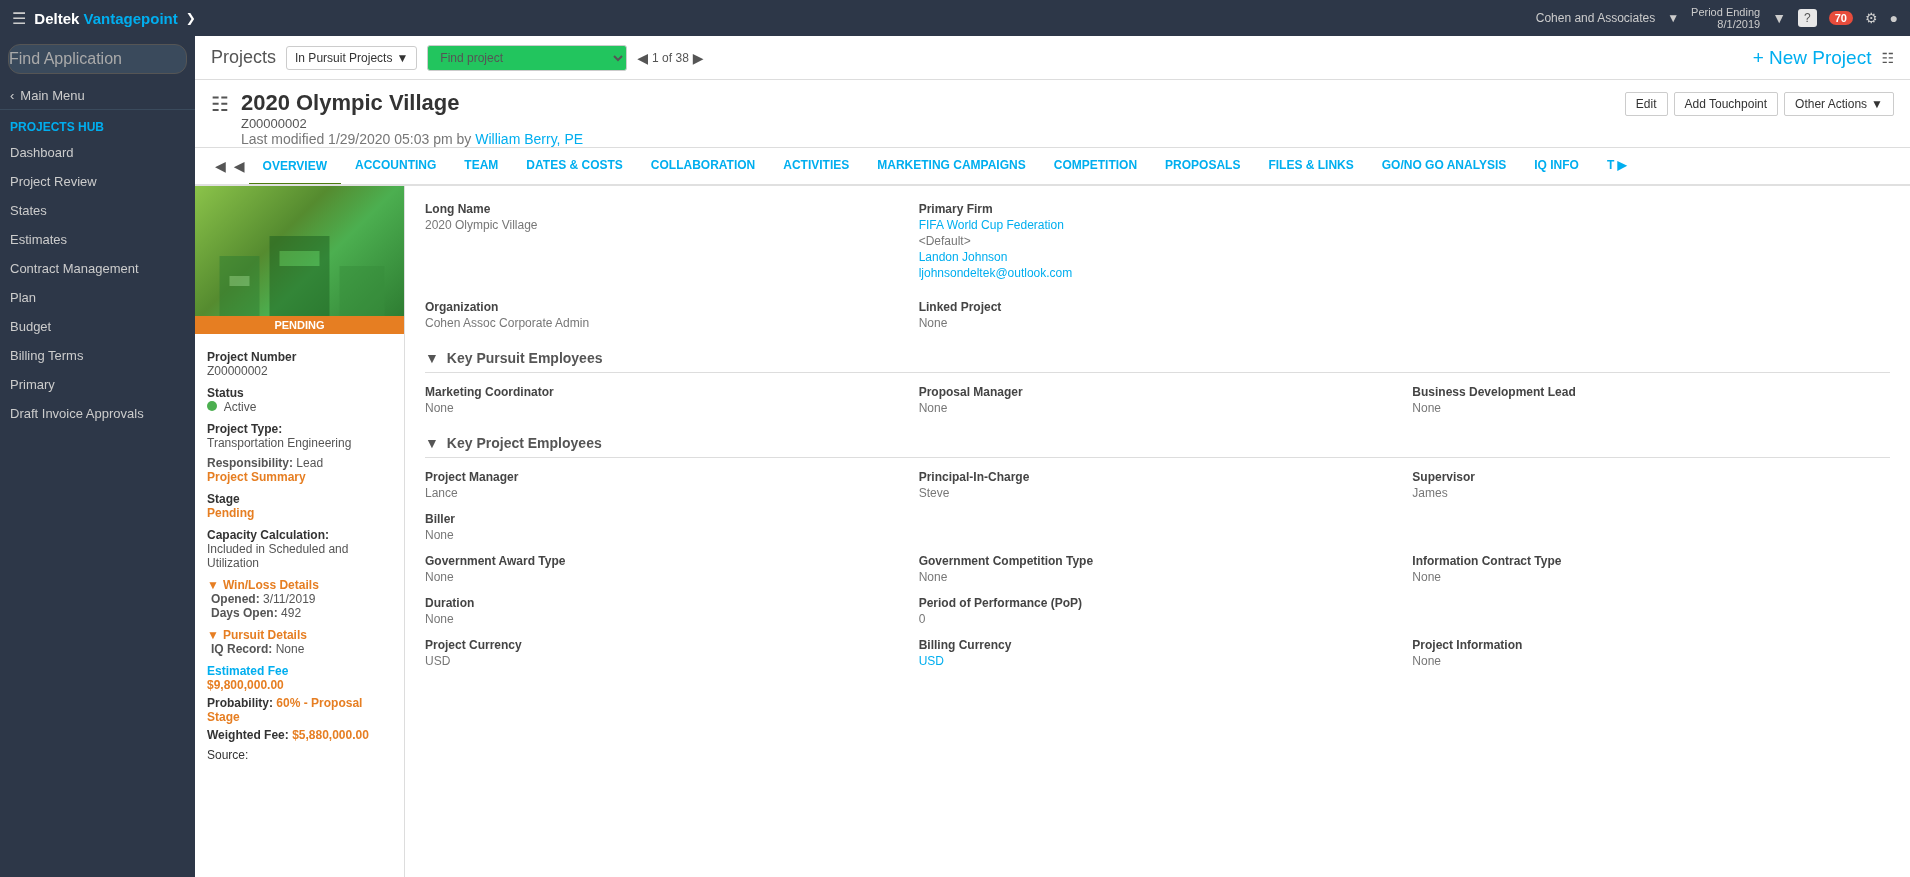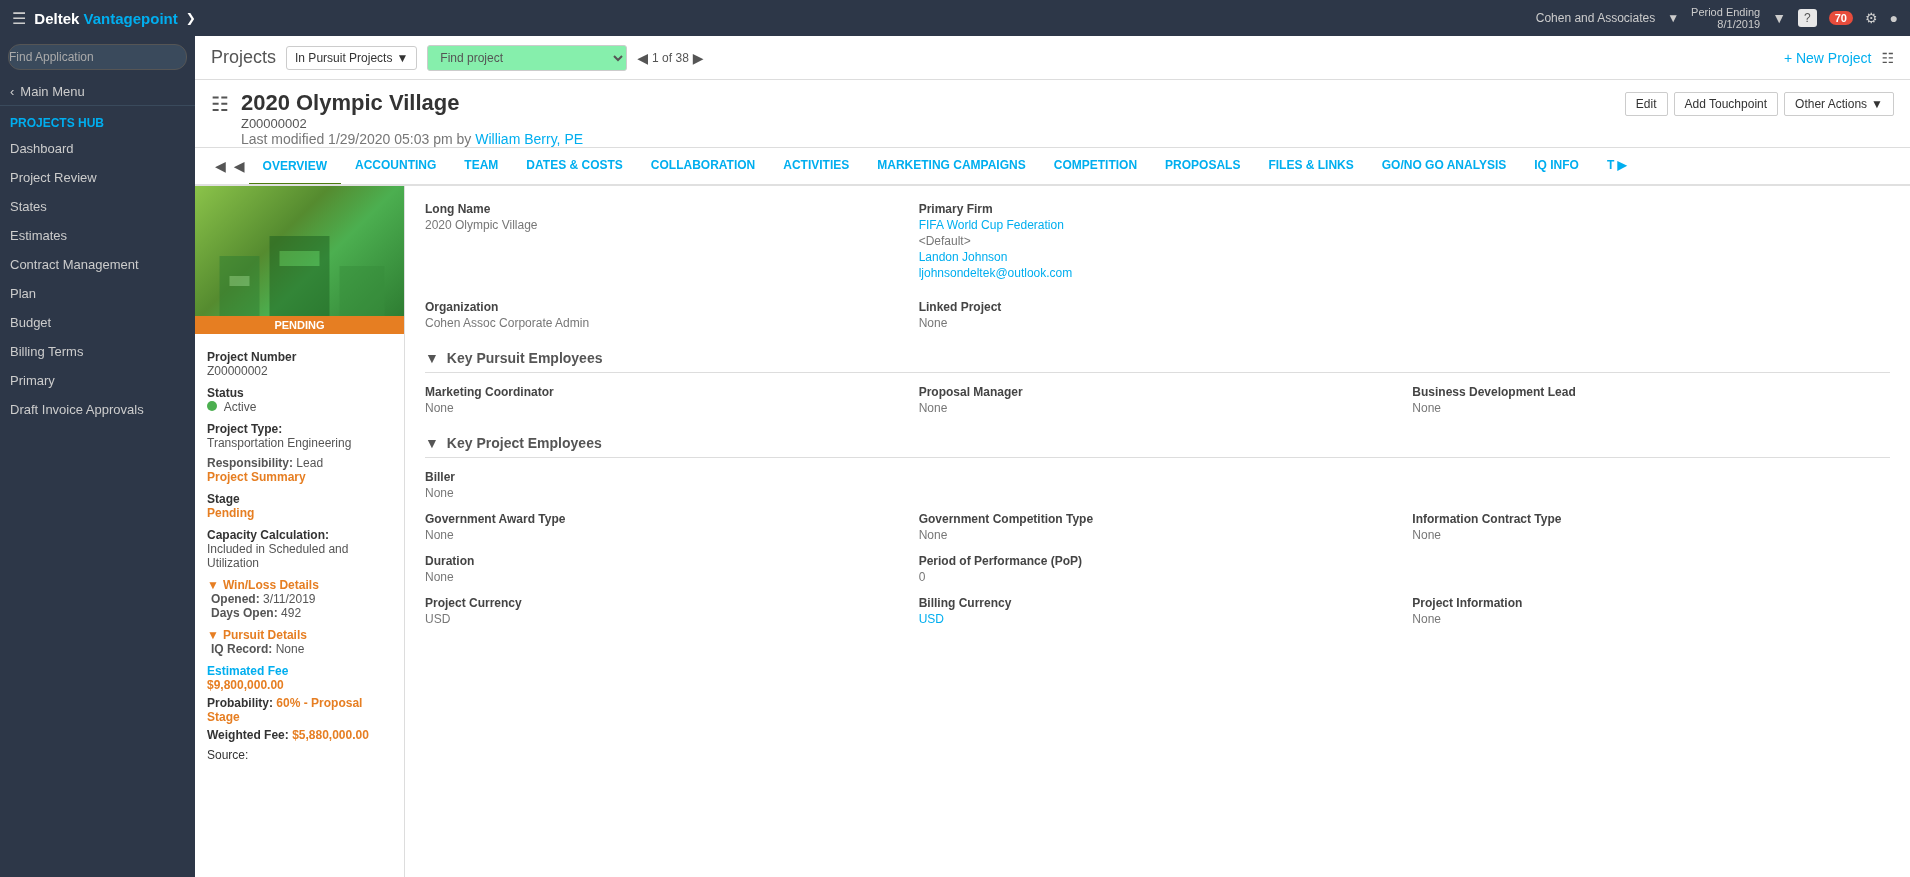--- a/index.html
+++ b/index.html
@@ -26,21 +26,21 @@
     .layout { display: flex; margin-top: 36px; height: calc(100vh - 36px); }
 
     
     .sidebar {
       width: 195px; min-width: 195px; background: #2d3748; color: #fff;
       display: flex; flex-direction: column; overflow-y: auto;
     }
     .sidebar-search { padding: 8px; }
     .sidebar-search input {
       width: 100%; padding: 5px 0; border: 1px solid #555; background: #3a4a5c;
-      color: #fff; border-radius: 12px; font-size: 12px; outline: none;
+      color: #fff; border-radius: 12px; font-size: 16px; outline: none;
     }
     .sidebar-search input::placeholder { color: #aaa; }
     .sidebar-main-menu {
       display: flex; align-items: center; gap: 6px; padding: 6px 10px;
       color: #ccc; font-size: 13px; cursor: pointer; border-bottom: 1px solid #3a4a5c;
     }
     .sidebar-section-title {
       color: #00aeef; font-size: 12px; font-weight: bold;
       padding: 10px 10px 4px 10px; text-transform: uppercase;
     }
@@ -55,27 +55,27 @@
     .projects-toolbar {
       display: flex; align-items: center; gap: 10px; padding: 8px 16px;
       background: #fff; border-bottom: 1px solid #ddd; height: 44px;
     }
     .projects-title { font-size: 18px; color: #555; font-weight: normal; }
     .toolbar-dropdown {
       padding: 4px 8px; border: 1px solid #ccc; border-radius: 3px; background: #fff;
       font-size: 12px; color: #333; cursor: pointer; display: flex; align-items: center; gap: 4px;
     }
     .toolbar-select {
-      padding: 4px 8px; border: 1px solid #ccc; border-radius: 3px; background: #86efac;
+      padding: 4px 8px; border: 1px solid #ccc; border-radius: 3px; background: #22c55e;
       font-size: 12px; color: #555; width: 200px;
     }
     .nav-arrows { display: flex; align-items: center; gap: 4px; font-size: 12px; color: #555; }
     .nav-arrows button { background: none; border: none; cursor: pointer; color: #555; font-size: 14px; }
     .toolbar-spacer { flex: 1; }
-    .new-project-btn { color: #00aeef; font-size: 14px; cursor: pointer; }
+    .new-project-btn { color: #00aeef; font-size: 19px; cursor: pointer; }
     .list-icon { color: #555; font-size: 14px; cursor: pointer; }
 
     
     .record-header {
       display: flex; align-items: flex-start; gap: 12px;
       padding: 10px 16px 0 16px; background: #fff; border-bottom: 1px solid #ddd;
     }
     .record-icon { color: #555; font-size: 20px; margin-top: 2px; }
     .record-title-area { flex: 1; }
     .record-title { font-size: 22px; color: #333; font-weight: bold; }
@@ -394,20 +394,34 @@
           </div>
         </div>
 
         <div class="field-section">
           <div class="field-section-title">
             <span>▼</span>
             <span>Key Project Employees</span>
           </div>
           <div class="fields-grid" style="margin-bottom:12px;">
             <div class="field-group">
+              <span class="field-label">Project Manager</span>
+              <span class="field-value">Lance</span>
+            </div>
+            <div class="field-group">
+              <span class="field-label">Principal-In-Charge</span>
+              <span class="field-value">Steve</span>
+            </div>
+            <div class="field-group">
+              <span class="field-label">Supervisor</span>
+              <span class="field-value">James</span>
+            </div>
+          </div>
+          <div class="fields-grid" style="margin-bottom:12px;">
+            <div class="field-group">
               <span class="field-label">Biller</span>
               <span class="field-value">None</span>
             </div>
           </div>
           <div class="fields-grid" style="margin-bottom:12px;">
             <div class="field-group">
               <span class="field-label">Government Award Type</span>
               <span class="field-value">None</span>
             </div>
             <div class="field-group">

